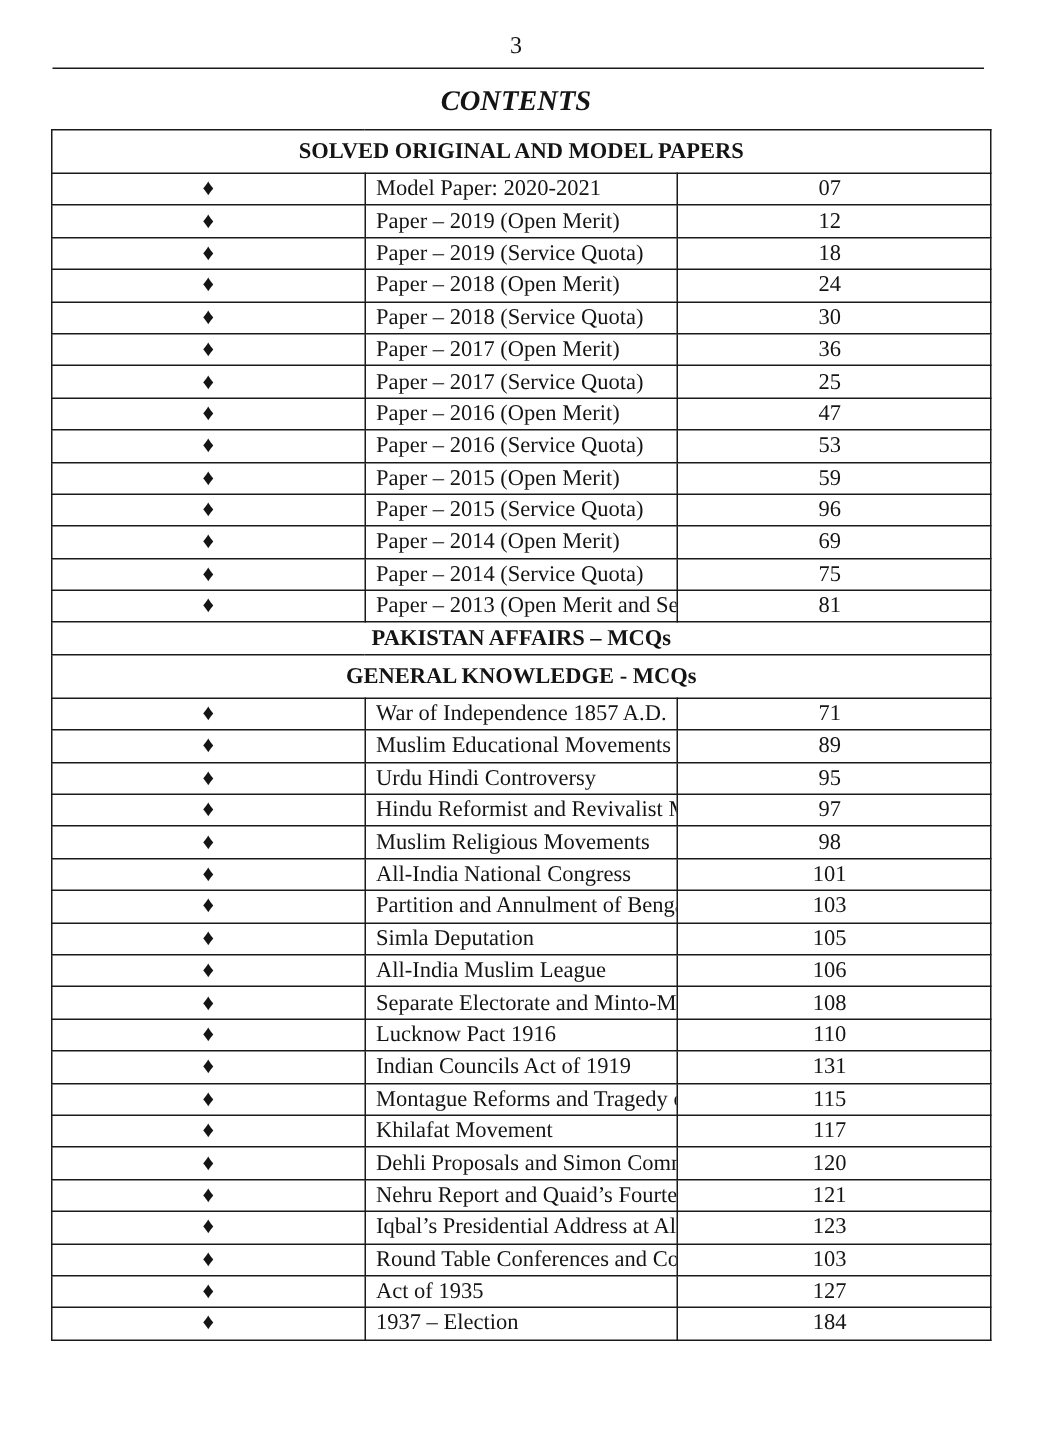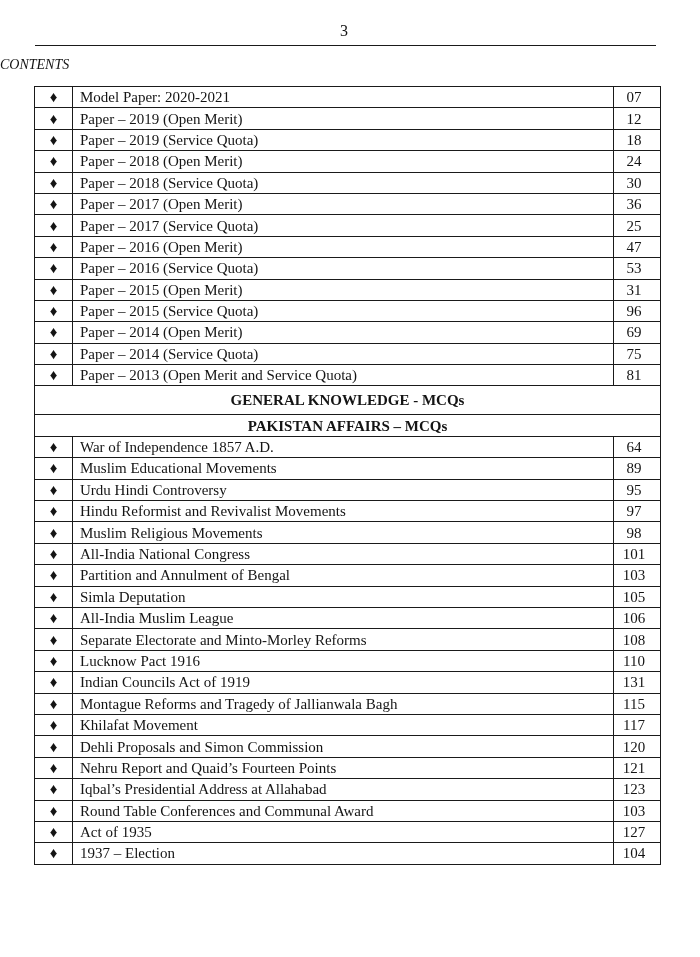--- a/index.html
+++ b/index.html
@@ -10,21 +10,21 @@
   .page-number {
     position: absolute; top: 22px; left: 0; width: 688px;
     text-align: center; font-size: 16px;
   }
   .top-rule {
     position: absolute; top: 45px; left: 35px; width: 621px; height: 0;
     border-top: 1.6px solid #1a1a1a;
   }
   .contents-title {
     position: absolute; top: 57px; left: 0; width: 688px;
-    font-size: 14px; font-style: italic; font-weight: normal;
+    text-align: center; font-size: 19px; font-style: italic; font-weight: bold;
   }
   table.toc {
     position: absolute; top: 86px; left: 34px; width: 627px;
     border-collapse: collapse; table-layout: fixed;
   }
   table.toc td {
     border: 1.3px solid #1a1a1a; padding: 0; height: 20.4px;
     font-size: 15px; line-height: 20px; white-space: nowrap; overflow: hidden;
   }
   table.toc tr.first-section td { border-top: 1.6px solid #1a1a1a; }
@@ -41,20 +41,23 @@
 </style>
 </head>
 <body>
 
 <div class="page-number">3</div>
 <div class="top-rule"></div>
 <div class="contents-title">CONTENTS</div>
 
 <table class="toc">
   <tbody id="toc-body">
+      <tr class="first-section">
+        <td colspan="3" class="section-heading">SOLVED ORIGINAL AND MODEL PAPERS</td>
+      </tr>
       <tr>
         <td class="bullet">♦</td>
         <td class="title">Model Paper: 2020-2021</td>
         <td class="page">07</td>
       </tr>
       <tr>
         <td class="bullet">♦</td>
         <td class="title">Paper – 2019 (Open Merit)</td>
         <td class="page">12</td>
       </tr>
@@ -89,21 +92,21 @@
         <td class="page">47</td>
       </tr>
       <tr>
         <td class="bullet">♦</td>
         <td class="title">Paper – 2016 (Service Quota)</td>
         <td class="page">53</td>
       </tr>
       <tr>
         <td class="bullet">♦</td>
         <td class="title">Paper – 2015 (Open Merit)</td>
-        <td class="page">31</td>
+        <td class="page">59</td>
       </tr>
       <tr>
         <td class="bullet">♦</td>
         <td class="title">Paper – 2015 (Service Quota)</td>
         <td class="page">96</td>
       </tr>
       <tr>
         <td class="bullet">♦</td>
         <td class="title">Paper – 2014 (Open Merit)</td>
         <td class="page">69</td>
@@ -112,29 +115,29 @@
         <td class="bullet">♦</td>
         <td class="title">Paper – 2014 (Service Quota)</td>
         <td class="page">75</td>
       </tr>
       <tr>
         <td class="bullet">♦</td>
         <td class="title">Paper – 2013 (Open Merit and Service Quota)</td>
         <td class="page">81</td>
       </tr>
       <tr>
+        <td colspan="3" class="subsection-heading">PAKISTAN AFFAIRS – MCQs</td>
+      </tr>
+      <tr>
         <td colspan="3" class="section-heading">GENERAL KNOWLEDGE - MCQs</td>
       </tr>
       <tr>
-        <td colspan="3" class="subsection-heading">PAKISTAN AFFAIRS – MCQs</td>
-      </tr>
-      <tr>
         <td class="bullet">♦</td>
         <td class="title">War of Independence 1857 A.D.</td>
-        <td class="page">64</td>
+        <td class="page">71</td>
       </tr>
       <tr>
         <td class="bullet">♦</td>
         <td class="title">Muslim Educational Movements</td>
         <td class="page">89</td>
       </tr>
       <tr>
         <td class="bullet">♦</td>
         <td class="title">Urdu Hindi Controversy</td>
         <td class="page">95</td>
@@ -215,16 +218,16 @@
         <td class="page">103</td>
       </tr>
       <tr>
         <td class="bullet">♦</td>
         <td class="title">Act of 1935</td>
         <td class="page">127</td>
       </tr>
       <tr>
         <td class="bullet">♦</td>
         <td class="title">1937 – Election</td>
-        <td class="page">104</td>
+        <td class="page">184</td>
       </tr>
     </tbody>
 </table>
 
 </body></html>

